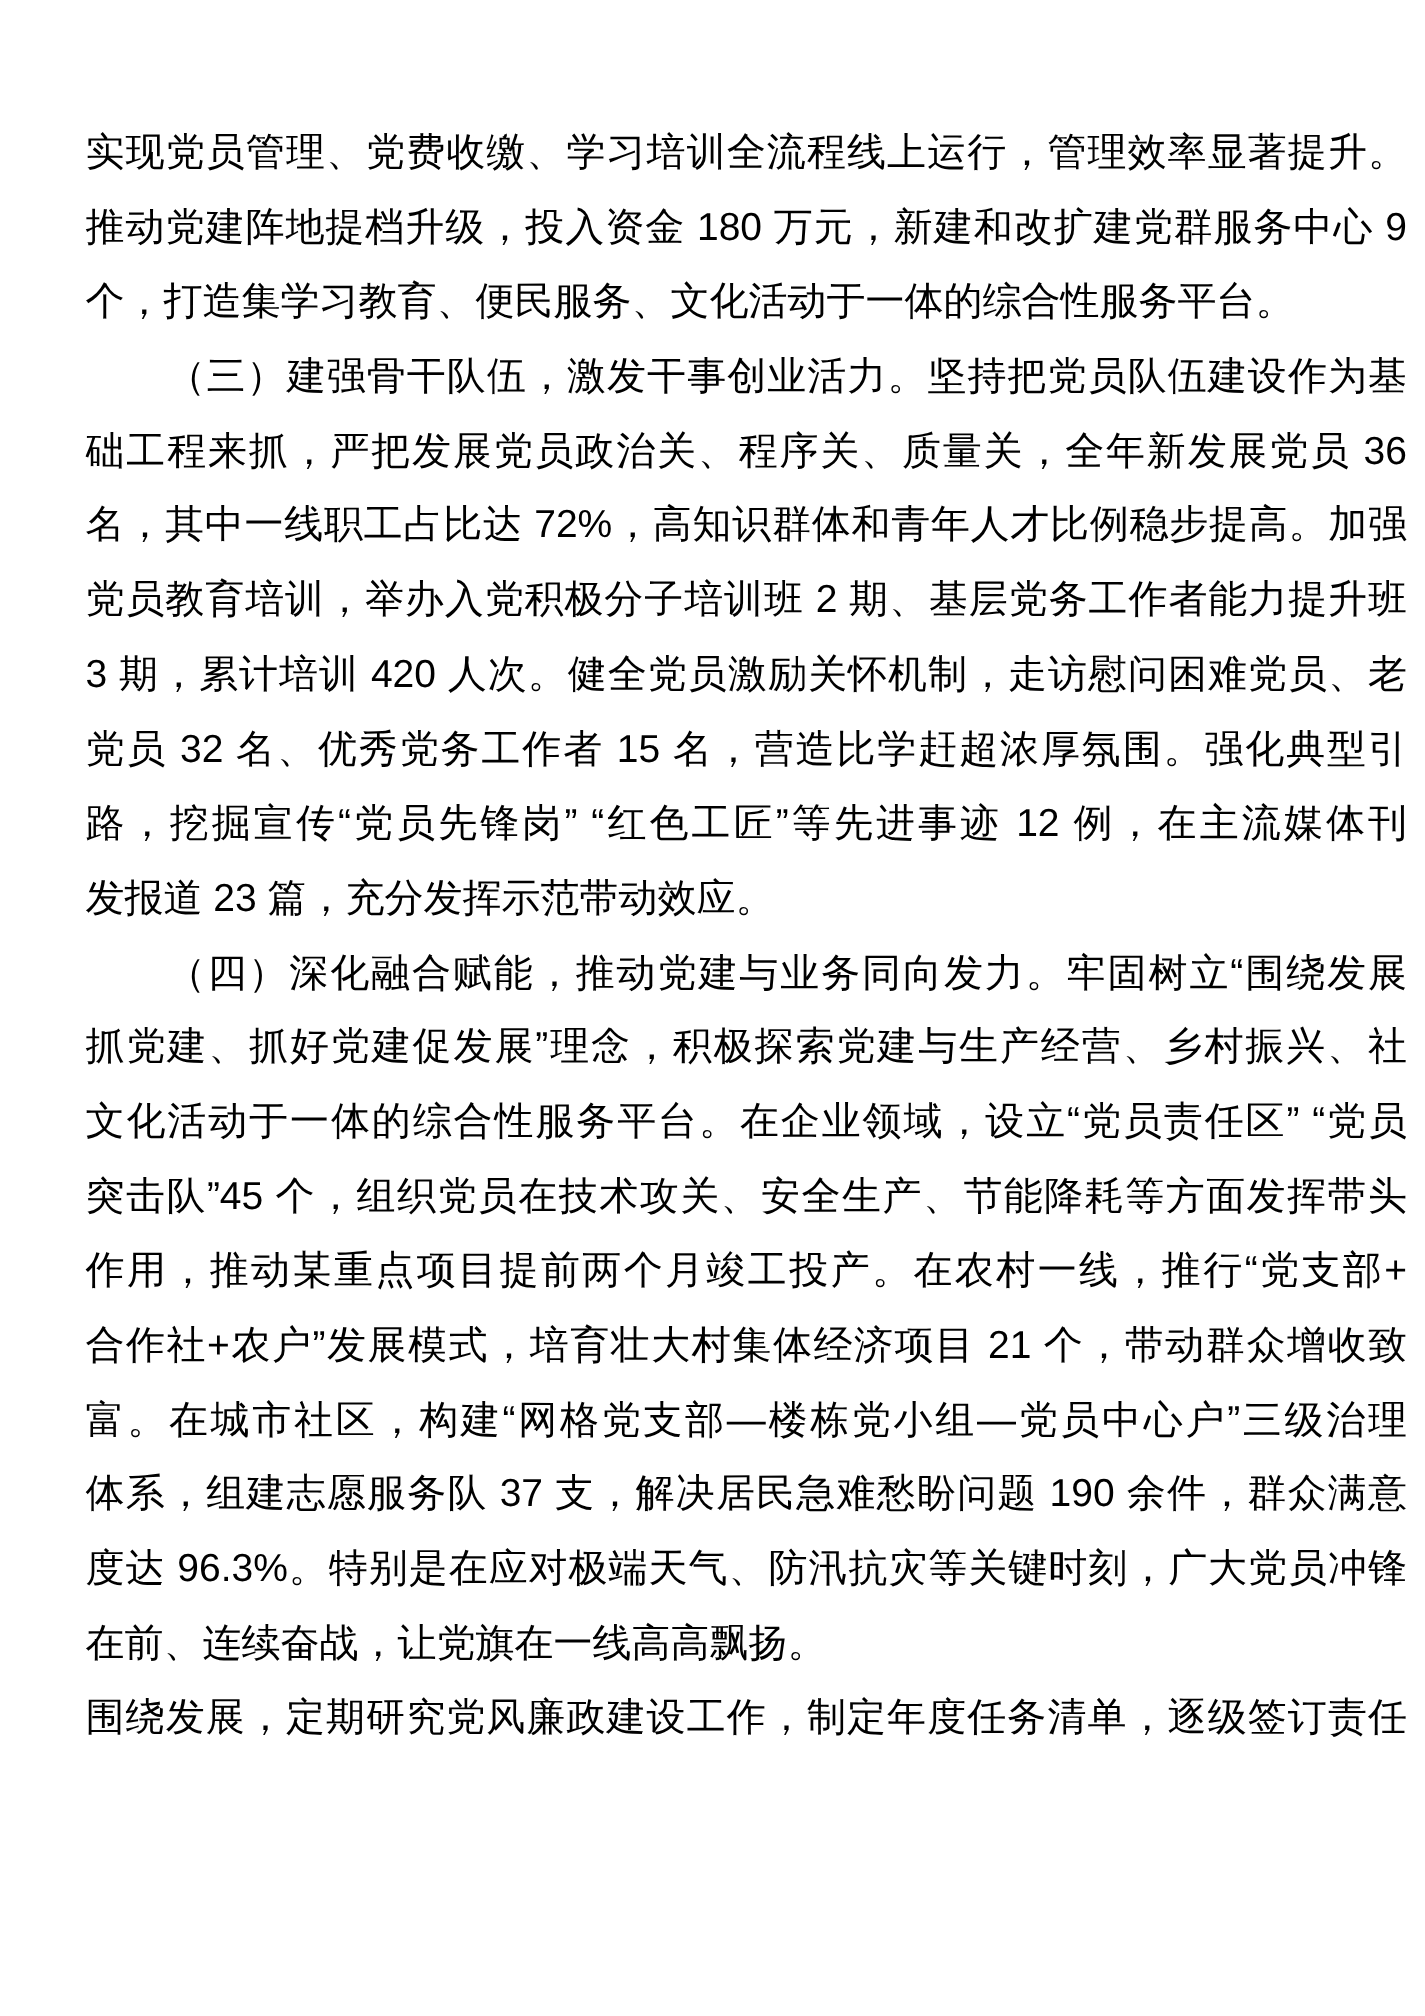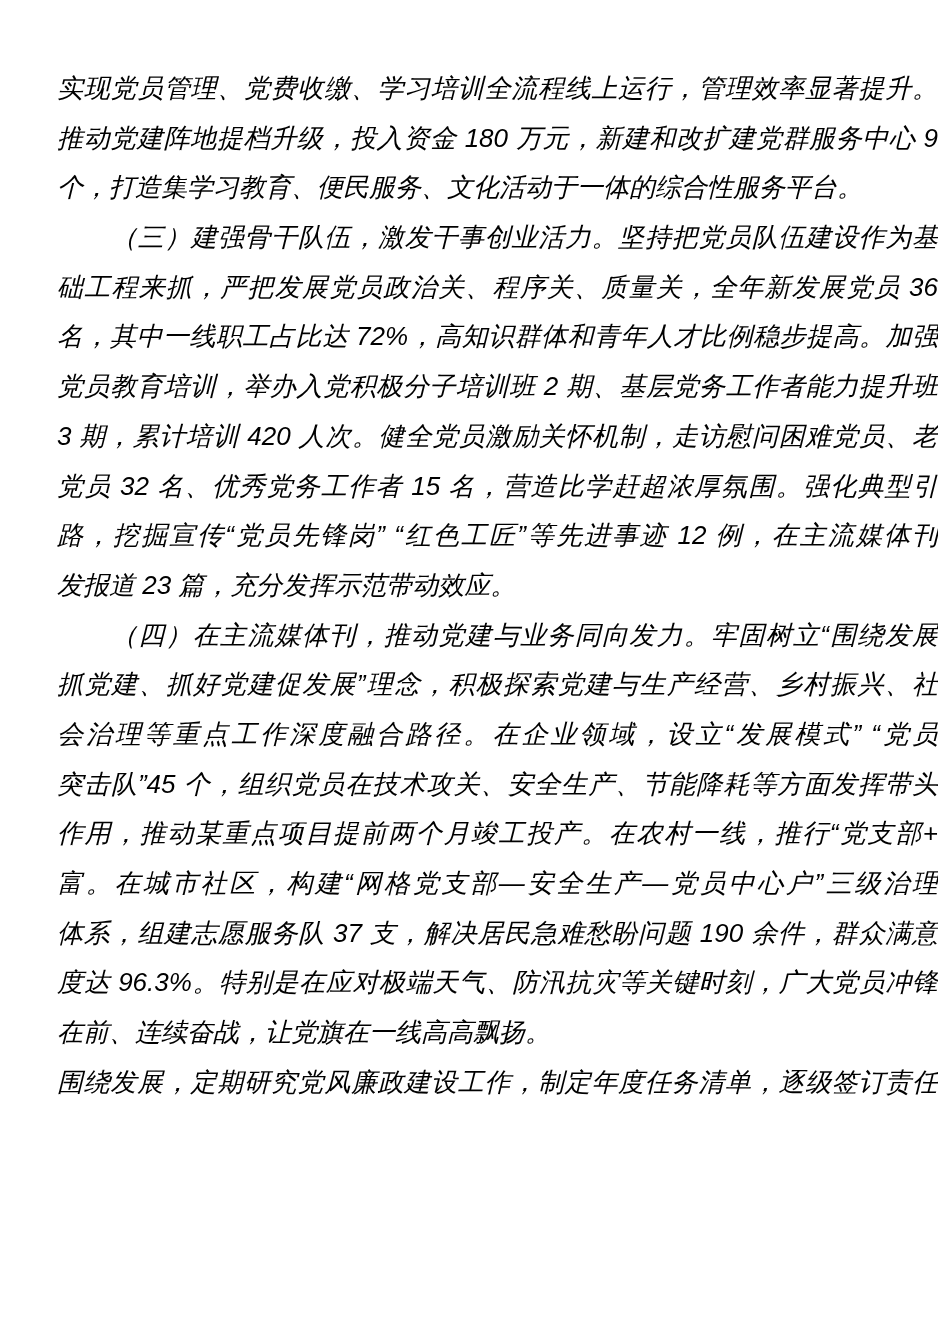--- a/index.html
+++ b/index.html
@@ -12,24 +12,23 @@
     width: 950px;
     height: 1344px;
     background: #ffffff;
     overflow: hidden;
     font-family: "Liberation Sans", "DejaVu Sans", sans-serif;
     color: #000000;
   }
   .content {
     position: absolute;
     left: 57px;
-    top: 64px;
+    top: 77px;
     width: 881px;
     overflow: hidden;
-    font-style: italic;
   }
   .paragraph {
     margin: 0;
     padding: 0;
   }
   .line {
     font-size: 26px;
     line-height: 49.7px;
     height: 49.7px;
     overflow: hidden;
@@ -64,26 +63,27 @@
         <div class="line full indent">（三）建强骨干队伍，激发干事创业活力。坚持把党员队伍建设作为基</div>
         <div class="line full">础工程来抓，严把发展党员政治关、程序关、质量关，全年新发展党员 36</div>
         <div class="line full">名，其中一线职工占比达 72%，高知识群体和青年人才比例稳步提高。加强</div>
         <div class="line full">党员教育培训，举办入党积极分子培训班 2 期、基层党务工作者能力提升班</div>
         <div class="line full">3 期，累计培训 420 人次。健全党员激励关怀机制，走访慰问困难党员、老</div>
         <div class="line full">党员 32 名、优秀党务工作者 15 名，营造比学赶超浓厚氛围。强化典型引</div>
         <div class="line full">路，挖掘宣传“党员先锋岗” “红色工匠”等先进事迹 12 例，在主流媒体刊</div>
         <div class="line partial">发报道 23 篇，充分发挥示范带动效应。</div>
       </div>
       <div class="paragraph">
-        <div class="line full indent">（四）在主流媒体刊，推动党建与业务同向发力。牢固树立“围绕发展</div>
+        <div class="line full indent">（四）深化融合赋能，推动党建与业务同向发力。牢固树立“围绕发展</div>
         <div class="line full">抓党建、抓好党建促发展”理念，积极探索党建与生产经营、乡村振兴、社</div>
-        <div class="line full">会治理等重点工作深度融合路径。在企业领域，设立“发展模式” “党员</div>
+        <div class="line full">文化活动于一体的综合性服务平台。在企业领域，设立“党员责任区” “党员</div>
         <div class="line full">突击队”45 个，组织党员在技术攻关、安全生产、节能降耗等方面发挥带头</div>
         <div class="line full">作用，推动某重点项目提前两个月竣工投产。在农村一线，推行“党支部+</div>
-        <div class="line full">富。在城市社区，构建“网格党支部—安全生产—党员中心户”三级治理</div>
+        <div class="line full">合作社+农户”发展模式，培育壮大村集体经济项目 21 个，带动群众增收致</div>
+        <div class="line full">富。在城市社区，构建“网格党支部—楼栋党小组—党员中心户”三级治理</div>
         <div class="line full">体系，组建志愿服务队 37 支，解决居民急难愁盼问题 190 余件，群众满意</div>
         <div class="line full">度达 96.3%。特别是在应对极端天气、防汛抗灾等关键时刻，广大党员冲锋</div>
         <div class="line partial">在前、连续奋战，让党旗在一线高高飘扬。</div>
       </div>
       <div class="paragraph">
         <div class="line full">围绕发展，定期研究党风廉政建设工作，制定年度任务清单，逐级签订责任</div>
       </div>
     </div>
 </div>
 

